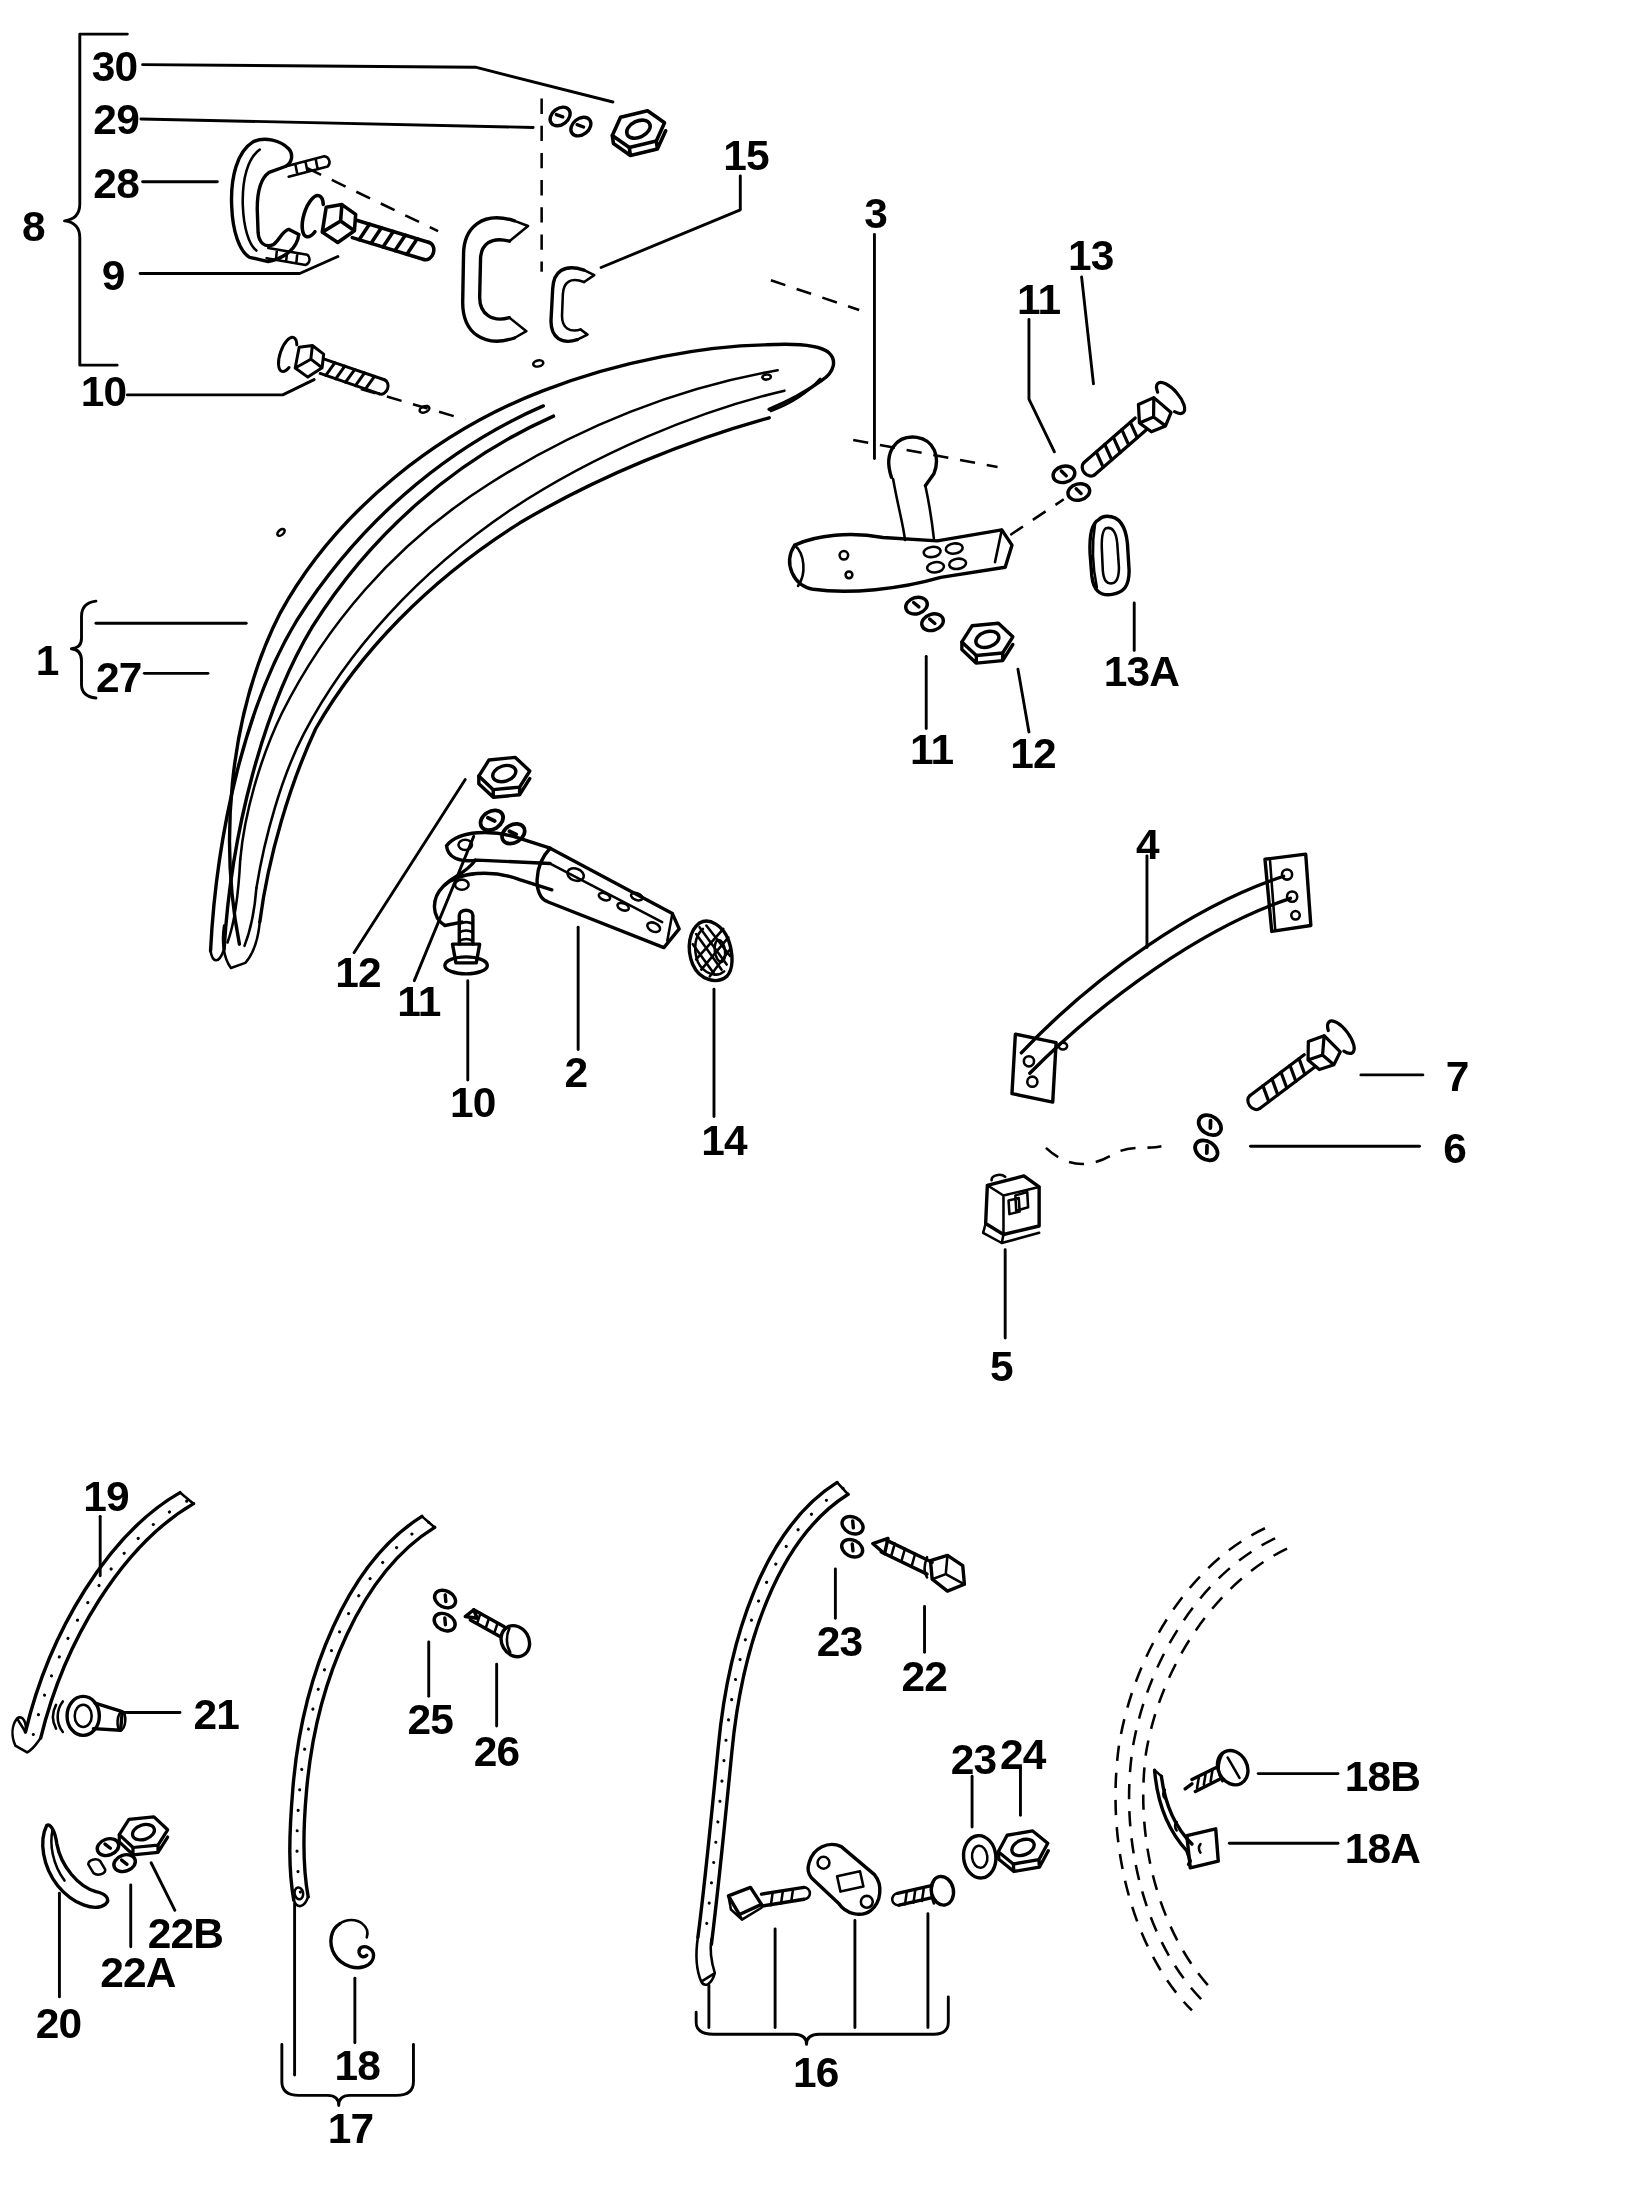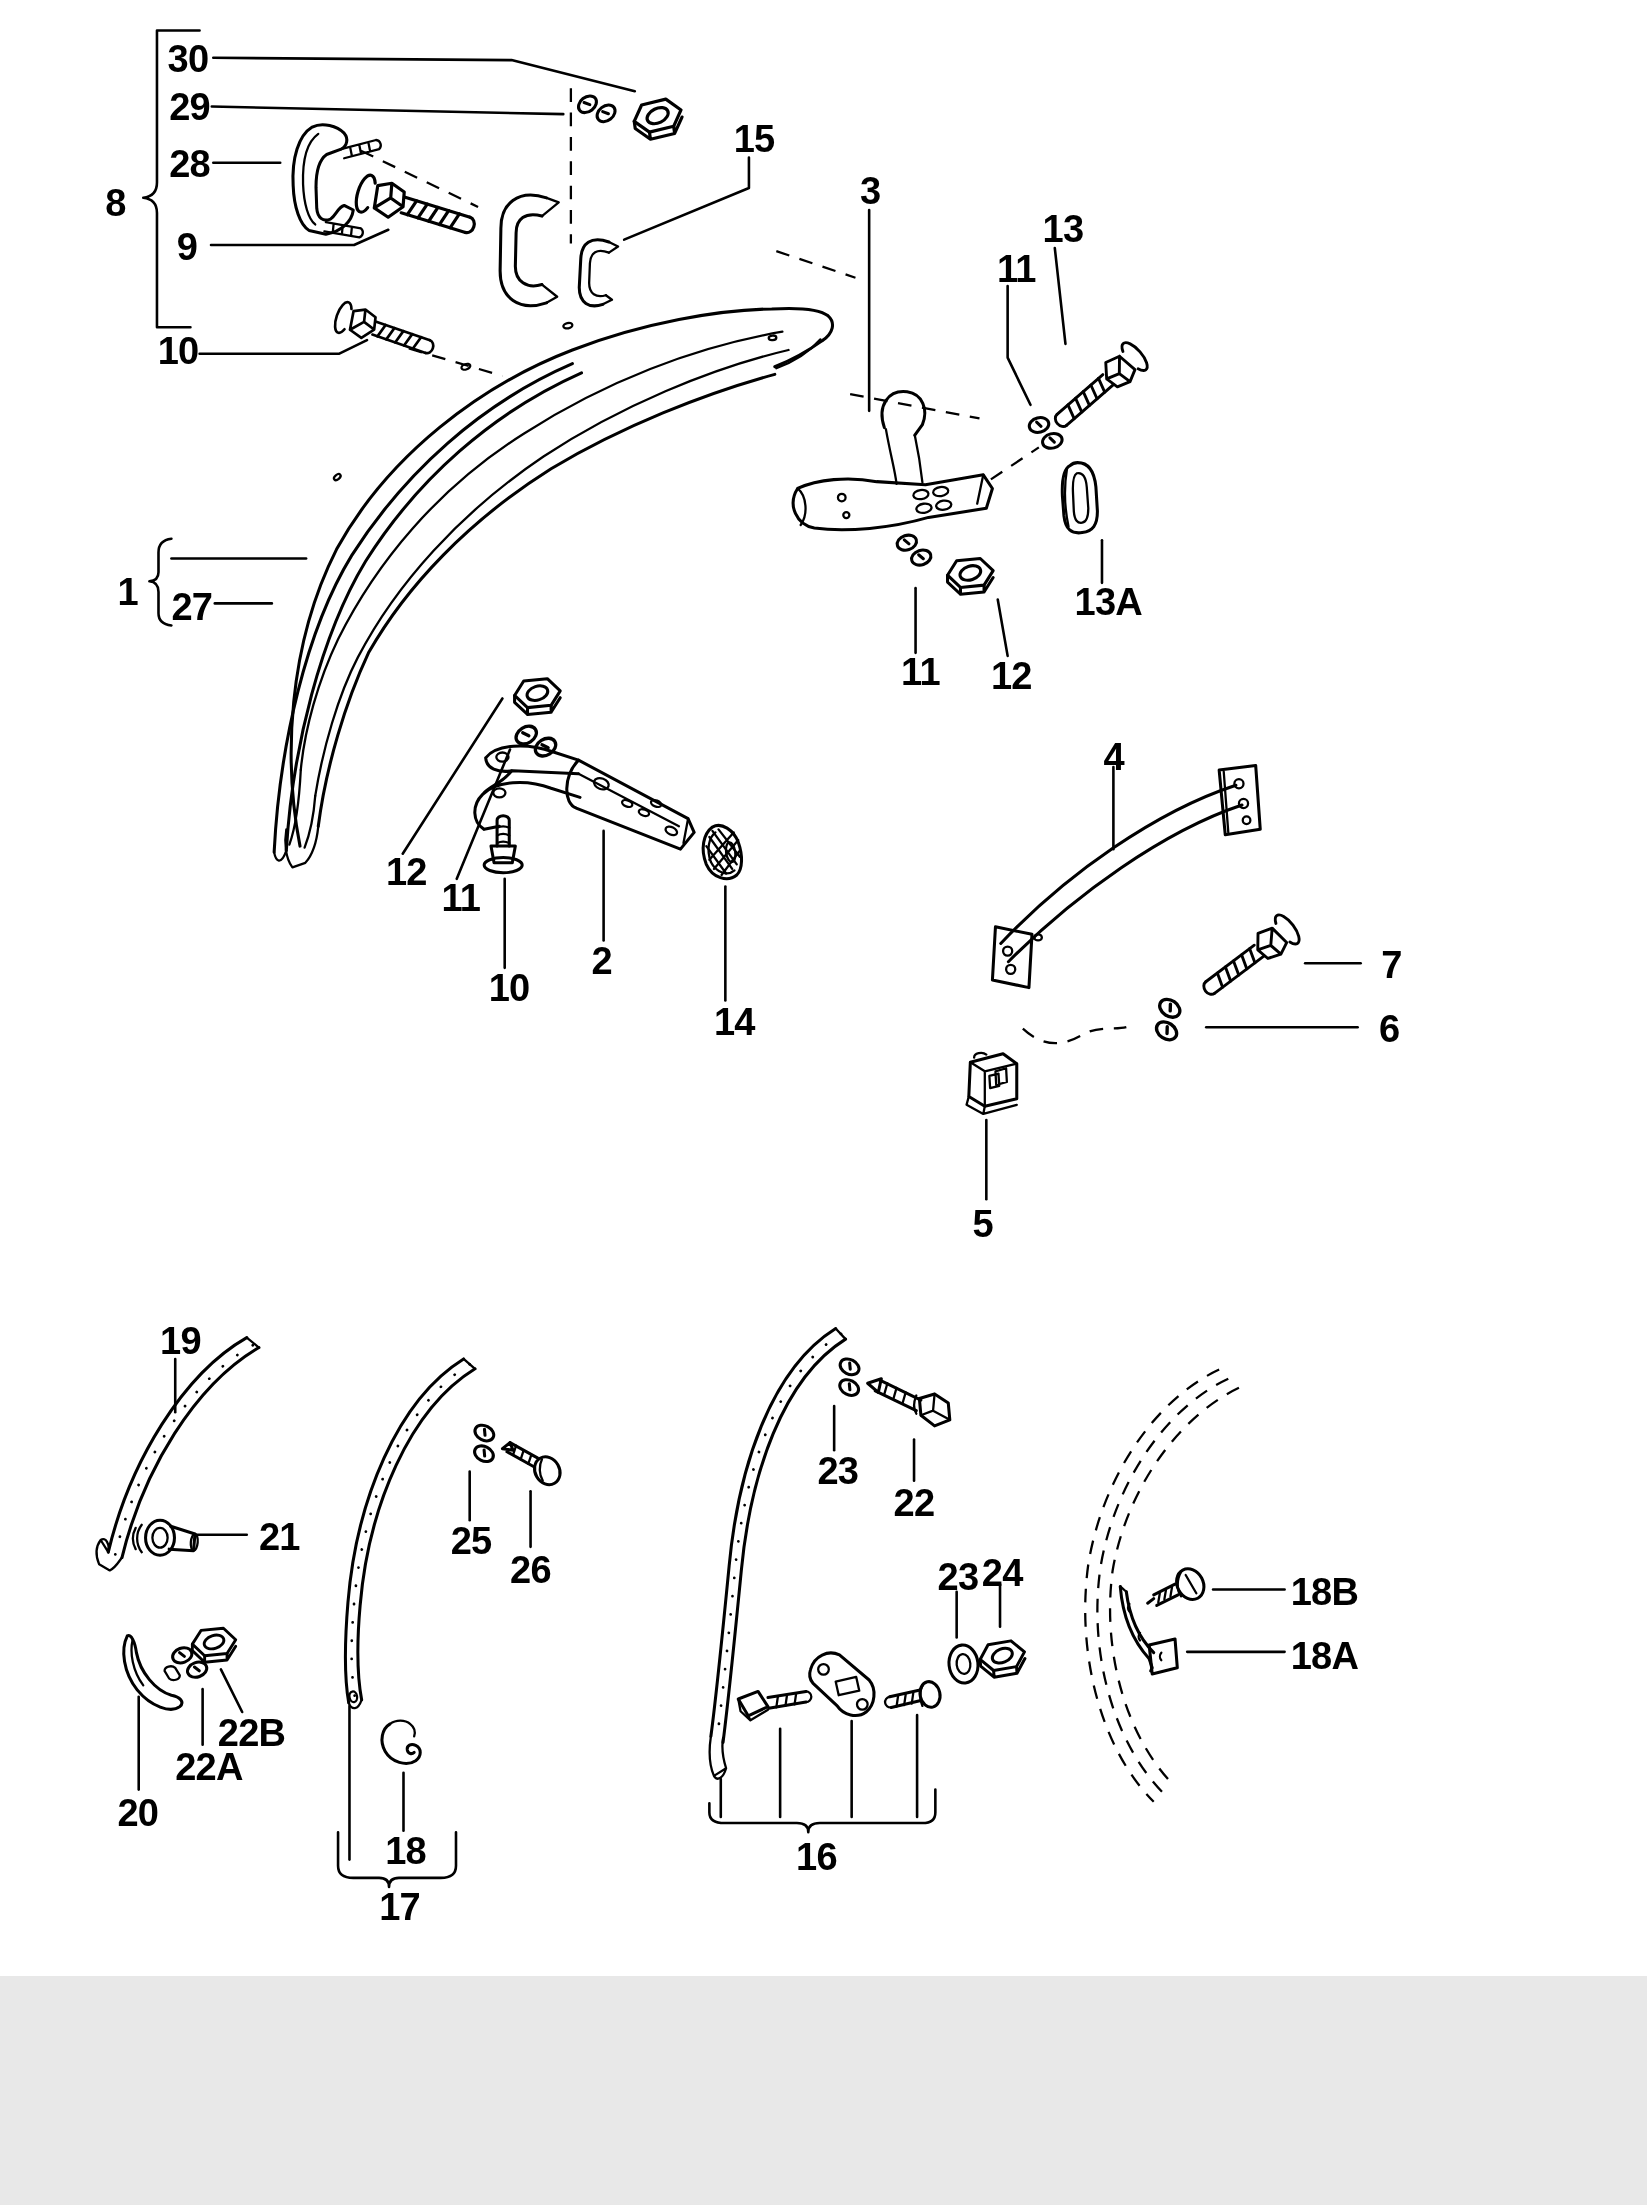--- a/index.html
+++ b/index.html
@@ -1,16 +1,16 @@
 <!DOCTYPE html>
 <html style="font-size:13.6px"><head>
 <meta charset="utf-8">
 <style>
   html,body{margin:0;padding:0;background:#e8e8e8;}
-  .page{position:relative;width:1647px;height:1976px;background:#ffffff;margin:0 auto;overflow:hidden;}
+  .page{position:relative;width:1647px;height:2205px;background:#ffffff;margin:0 auto;overflow:hidden;}
   svg{position:absolute;left:0;top:0;width:100%;height:100%;}
   .lbl{font-family:"Liberation Sans","DejaVu Sans",sans-serif;font-weight:700;font-size:50px;fill:#000;letter-spacing:-1px;}
   .part{stroke:#000;fill:none;stroke-width:4;stroke-linecap:round;stroke-linejoin:round;}
   .thin{stroke-width:3;}
   .leader{stroke:#000;fill:none;stroke-width:3.4;stroke-linecap:round;stroke-linejoin:round;}
   .dash{stroke:#000;fill:none;stroke-width:3;stroke-dasharray:18 14;stroke-linecap:butt;}
   .stip{stroke:#000;fill:none;stroke-width:3.6;stroke-dasharray:0.1 24;stroke-linecap:round;}
 </style>
 </head>
 <body>

